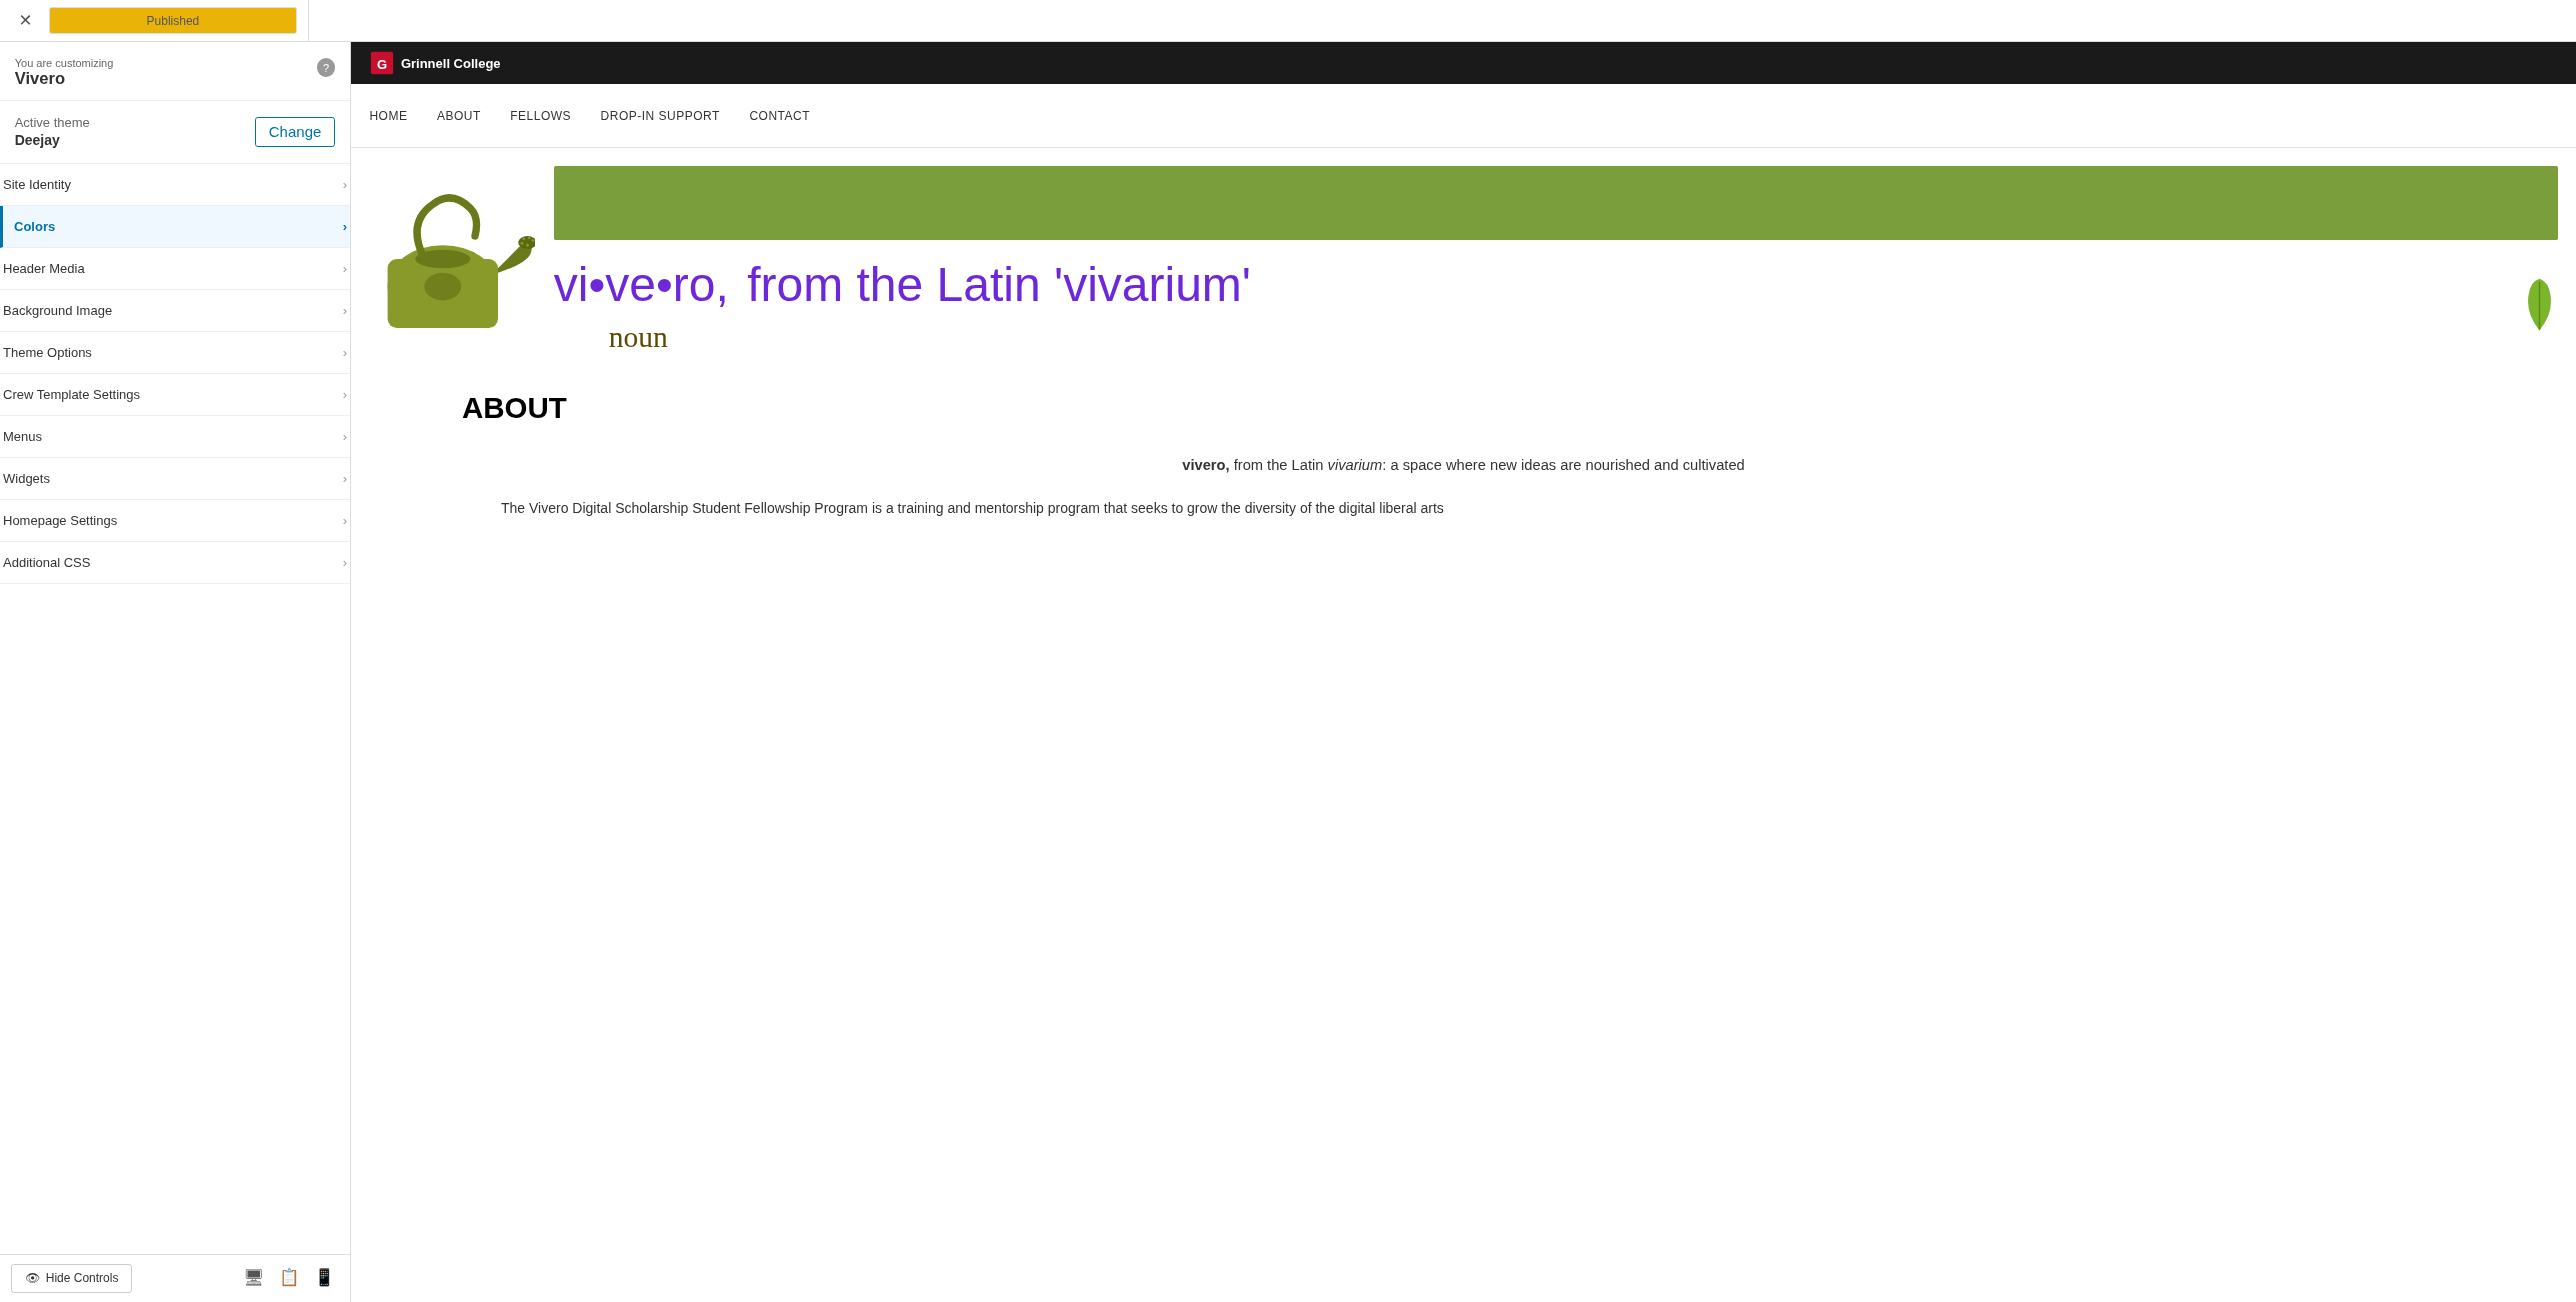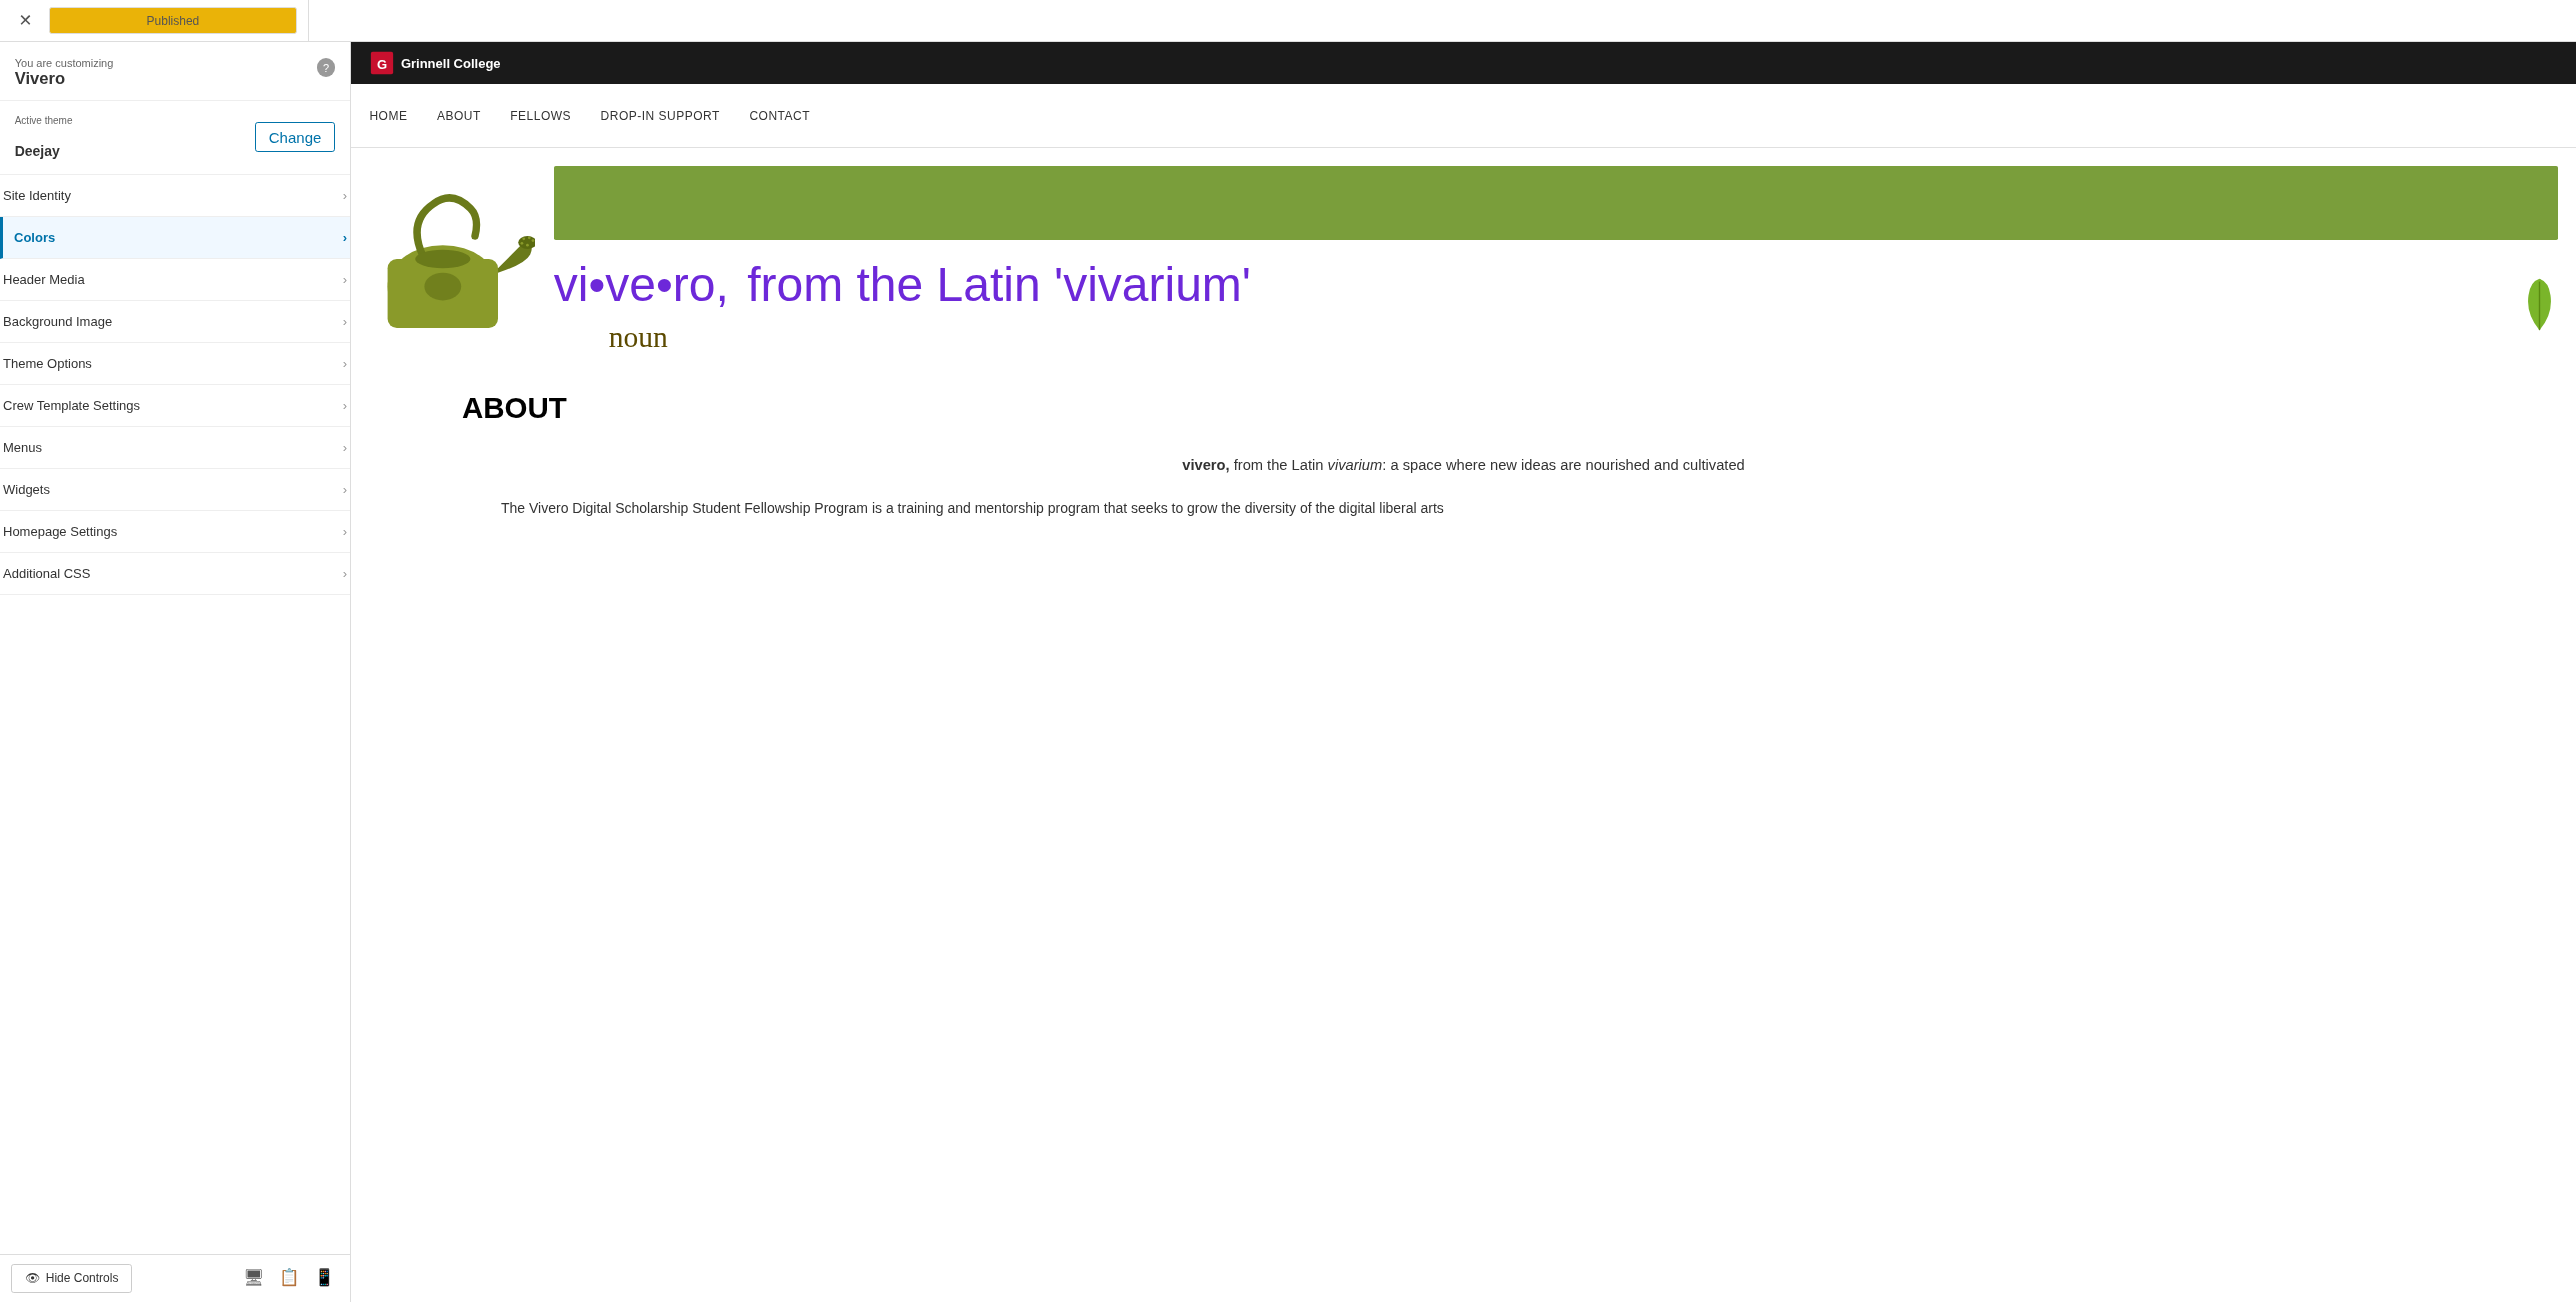--- a/index.html
+++ b/index.html
@@ -95,23 +95,23 @@
     }
 
     .active-theme-section {
       padding: 14.7px 14.7px;
       border-bottom: 0.9px solid #eee;
       display: flex;
       align-items: center;
       justify-content: space-between;
     }
     .active-theme-label {
-      font-size: 10px;
+      font-size: 13px;
       color: #666;
-      margin-bottom: 17px;
+      margin-bottom: 2px;
     }
     .active-theme-name {
       font-size: 14px;
       font-weight: 600;
       color: #333;
     }
     .change-btn {
       border: 0.9px solid #0073aa;
       background: #fff;
       color: #0073aa;

